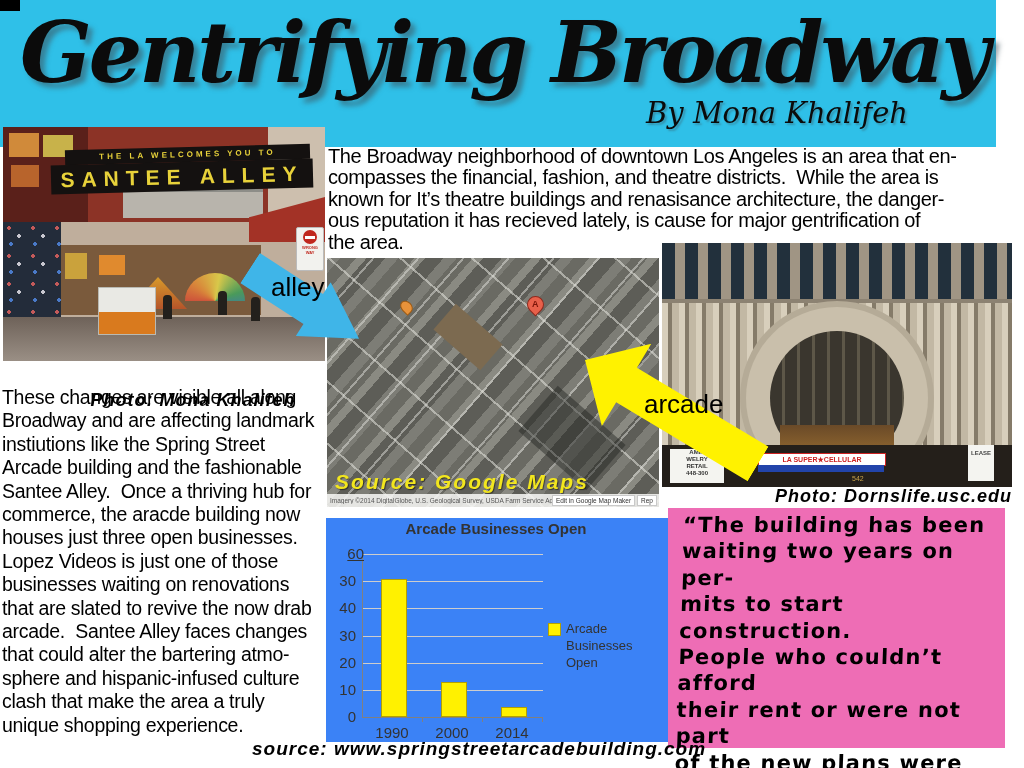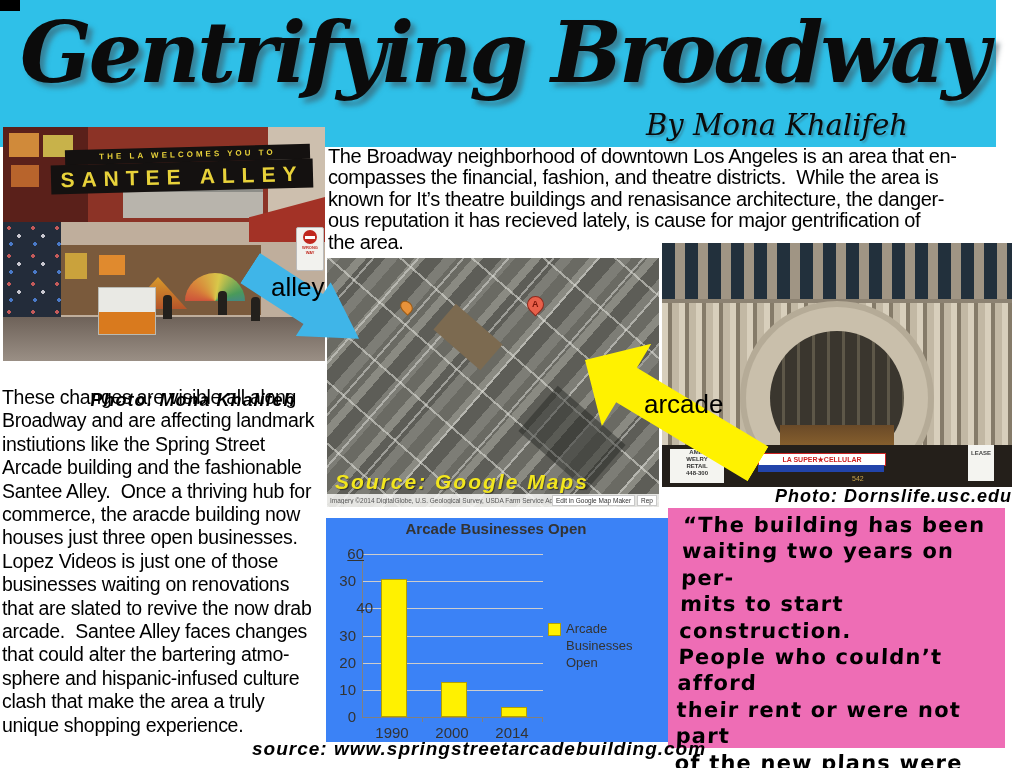--- a/index.html
+++ b/index.html
@@ -8,21 +8,21 @@
   .abs{position:absolute;}
   .pre{white-space:pre;}
 
   
   .header-band{left:0;top:0;width:996px;height:147px;background:#2fc0e8;}
   .corner-black{left:0;top:0;width:20px;height:11px;background:#000;}
   .main-title{left:20px;top:-6px;width:976px;font-family:"DejaVu Serif",serif;
         font-style:italic;font-weight:bold;font-size:84px;letter-spacing:-3px;
         color:#0b0b0b;text-shadow:5px 5px 5px rgba(60,80,90,.55);line-height:118px;}
   .byline{right:88px;top:96px;font-family:"DejaVu Serif",serif;font-style:italic;
-        font-size:29px;color:#0b0b0b;text-shadow:2px 2px 2px rgba(60,80,90,.4);margin-top:12px;}
+        font-size:29px;color:#0b0b0b;text-shadow:2px 2px 2px rgba(60,80,90,.4);}
 
   
   .intro{left:328px;top:146px;width:690px;font-size:20px;line-height:21.4px;
         letter-spacing:-0.4px;}
 
   
   .santee{left:3px;top:127px;width:322px;height:234px;background:#bfae9c;overflow:hidden;}
   .sp-menu{left:0;top:0;width:85px;height:95px;background:#5a201a;}
   .sp-food1{left:6px;top:6px;width:30px;height:24px;background:#d08a3a;}
   .sp-food2{left:40px;top:8px;width:30px;height:22px;background:#c8b24a;}
@@ -274,21 +274,21 @@
         <div class="bar" style="left: 138px; height: 8.15px;"></div>
       </div>
     <div class="abs legend">
       <div class="legend-swatch"></div>
       <div class="legend-label">Arcade Businesses Open</div>
     </div>
   <div class="abs ytick" style="left: 0px; top: 190px;">0</div>
       <div class="abs ytick" style="left: 0px; top: 162.833px;">10</div>
       <div class="abs ytick" style="left: 0px; top: 135.667px;">20</div>
       <div class="abs ytick" style="left: 0px; top: 108.5px;">30</div>
-      <div class="abs ytick" style="left: 17px; top: 81.3333px; text-align: right;">40</div>
+      <div class="abs ytick" style="left: 0px; top: 81.3333px; text-align: right;">40</div>
       <div class="abs ytick" style="left: 0px; top: 54.1667px;">30</div>
       <div class="abs ytick" style="left: 8px; top: 27px; text-decoration: underline;">60</div>
       <div class="abs xtick" style="left: 36px; width: 60px;">1990</div>
       <div class="tickmark" style="left: 96px;"></div>
       <div class="abs xtick" style="left: 96px; width: 60px;">2000</div>
       <div class="tickmark" style="left: 156px;"></div>
       <div class="abs xtick" style="left: 156px; width: 60px;">2014</div>
       <div class="tickmark" style="left: 216px;"></div>
     </div>
 

